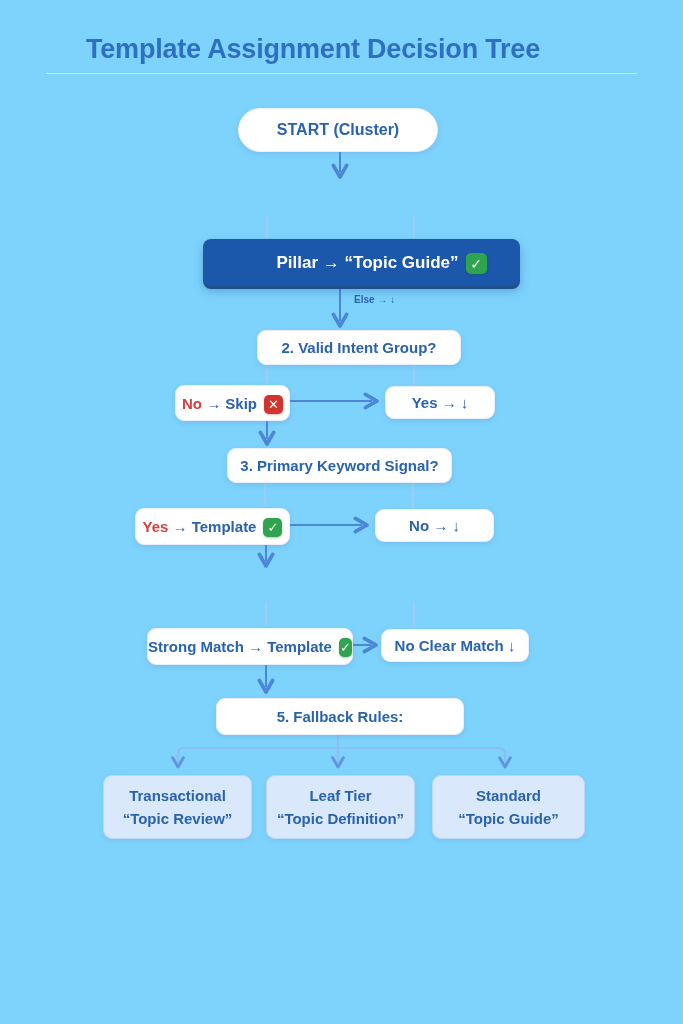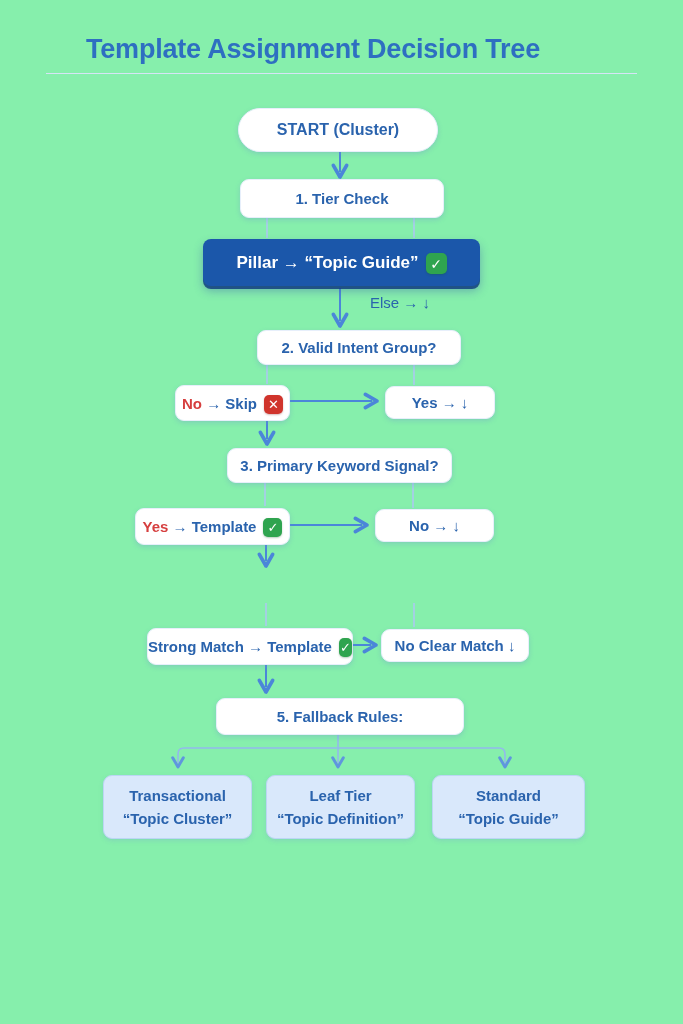--- a/index.html
+++ b/index.html
@@ -1,30 +1,30 @@
 <!DOCTYPE html>
 <html><head>
 <meta charset="utf-8">
 <style>
   html,body{margin:0;padding:0;background:#e9f1fc;}
   body{font-family:"Liberation Sans","DejaVu Sans",sans-serif;}
-  .canvas{position:relative;width:683px;height:1024px;background:#86efac;overflow:hidden;}
+  .canvas{position:relative;width:683px;height:1024px;background:#7dd3fc;overflow:hidden;}
   .page-title{position:absolute;top:34px;left:0;width:626px;text-align:center;
     font-size:27px;font-weight:700;color:#2e6fc1;letter-spacing:-.2px;}
   .divider{position:absolute;top:73px;left:46px;width:591px;height:1px;background:#d6e4f6;}
   svg.wires{position:absolute;left:0;top:0;pointer-events:none;}
   .node{position:absolute;display:flex;align-items:center;justify-content:center;
     background:#ffffff;border:1px solid #e7effb;border-radius:9px;
     box-shadow:0 2px 5px rgba(110,145,205,.32);
     color:#2a63ad;font-weight:700;font-size:15px;white-space:nowrap;}
   .node .txt{display:inline;}
   .pill{border-radius:22px;font-size:16px;align-items:center;}
   .dark{background:#1b57aa;border:none;color:#ffffff;font-size:17px;border-radius:8px;
     box-shadow:0 3px 0 rgba(19,64,126,.85),0 5px 10px rgba(60,100,170,.45);}
-  .floatlabel{position:absolute;color:#2a63ad;font-weight:400;font-size:15px;white-space:nowrap;margin-left:16px;}
+  .floatlabel{position:absolute;color:#2a63ad;font-weight:700;font-size:10px;white-space:nowrap;}
   .red{color:#d63f3f;}
   .badge{display:inline-flex;align-items:center;justify-content:center;
     width:19px;height:19px;border-radius:5px;margin-left:7px;
     color:#fff;font-size:13px;font-weight:700;font-family:"DejaVu Sans",sans-serif;
     transform:translateY(1px);}
   .badge.green{background:#2fa44f;box-shadow:0 1px 2px rgba(20,90,40,.3);}
   .badge.red{background:#d0342c;box-shadow:0 1px 2px rgba(120,20,20,.3);}
   .dark .badge{width:21px;height:21px;font-size:14px;}
   .outcome{position:absolute;display:flex;flex-direction:column;align-items:center;justify-content:center;
     background:#d9e8fb;border:1px solid #bcd6f4;border-radius:9px;
@@ -75,25 +75,22 @@
       <path d="M338,733 V763"></path>
       <path d="M338,748 H184 Q178,748 178,754 V763"></path>
       <path d="M338,748 H499 Q505,748 505,754 V763"></path>
     </g>
   </svg>
 
   <div class="node pill" style="left:238px;top:108px;width:198px;height:42px;">
     <span class="txt">START (Cluster)</span>
   </div>
 
-  <div class="node" style="left:240px;top:179px;width:202px;height:37px;">
-    <span class="txt">1. Tier Check</span>
-  </div>
 
-  <div class="node dark" style="left:203px;top:239px;width:277px;height:47px;">
+  <div class="node dark" style="left:203px;top:239px;width:277px;height:47px;padding-left:40px;">
     <span class="txt">Pillar → “Topic Guide”</span>
     <span class="badge green">✓</span>
   </div>
 
   <div class="floatlabel" style="left:354px;top:294px;">Else → ↓</div>
 
   <div class="node" style="left:257px;top:330px;width:202px;height:33px;">
     <span class="txt">2. Valid Intent Group?</span>
   </div>
 
@@ -128,21 +125,21 @@
   <div class="node" style="left:381px;top:629px;width:146px;height:31px;">
     <span class="txt">No Clear Match ↓</span>
   </div>
 
   <div class="node" style="left:216px;top:698px;width:246px;height:35px;text-align:right;">
     <span class="txt">5. Fallback Rules:</span>
   </div>
 
   <div class="outcome" style="left:103px;top:775px;width:147px;height:62px;">
     <span>Transactional</span>
-    <span>“Topic Cluster”</span>
+    <span>“Topic Review”</span>
   </div>
 
   <div class="outcome" style="left:432px;top:775px;width:151px;height:62px;">
     <span>Standard</span>
     <span>“Topic Guide”</span>
   </div>
 
   <div class="outcome" style="left:266px;top:775px;width:147px;height:62px;">
     <span>Leaf Tier</span>
     <span>“Topic Definition”</span>

